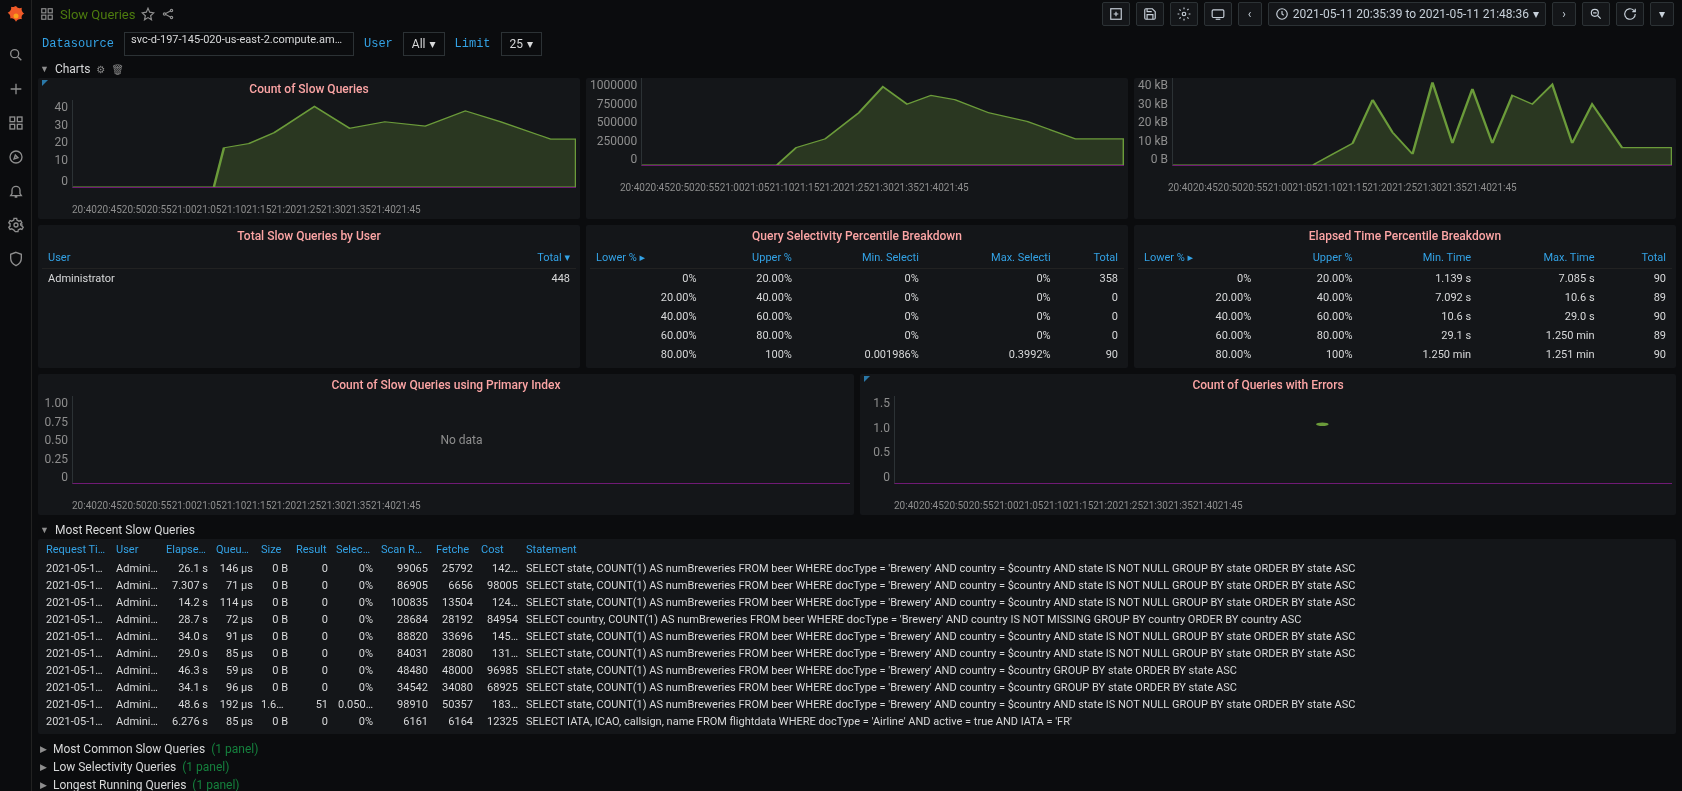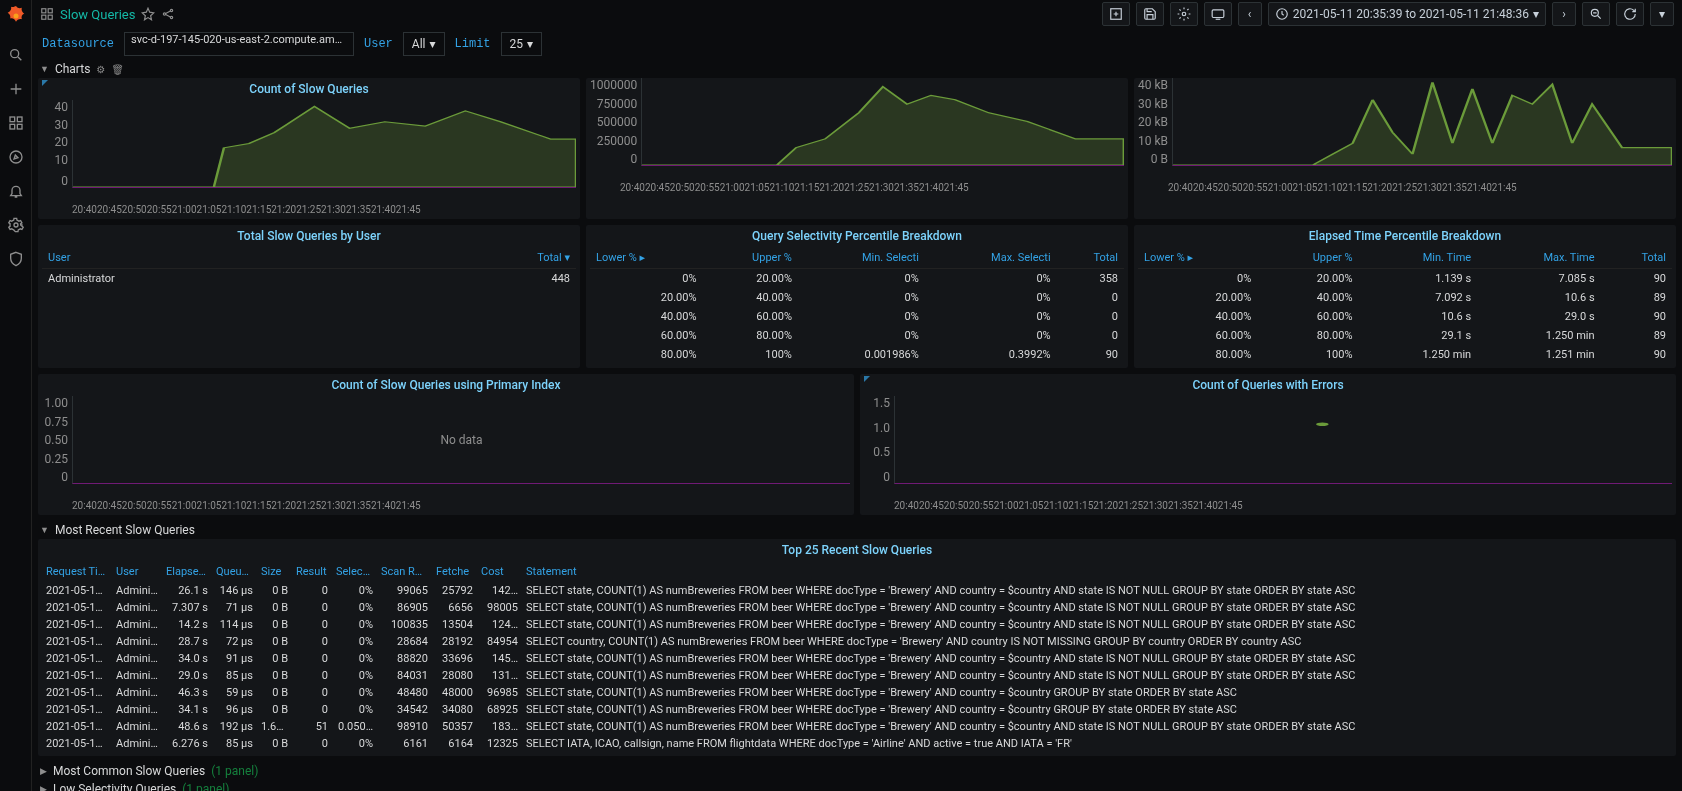--- a/index.html
+++ b/index.html
@@ -30,21 +30,21 @@
 
 
 .topbar {
   height: 28px;
   display: flex;
   align-items: center;
   padding: 0 8px;
   gap: 6px;
 }
 .topbar-left { display: flex; align-items: center; gap: 6px; }
-.topbar-title { color: #14b8a6; font-size: 13px; }
+.topbar-title { color: #4d7c0f; font-size: 13px; }
 .topbar .icon { color: #8e8e8e; display:flex; }
 .topbar .sq-btn {
   background: #141619;
   border: 1px solid #2c3235;
   height: 24px;
   min-width: 24px;
   padding: 0 6px;
   border-radius: 2px;
   display: flex;
   align-items: center;
@@ -98,21 +98,21 @@
 .panels { display:flex; gap:6px; margin-bottom:6px; }
 .panel {
   background: #141619;
   border-radius: 2px;
   flex:1;
   display:flex; flex-direction:column;
 }
 .panel-header {
   text-align:center;
   font-size:12px;
-  color:#7dd3fc;
+  color:#fca5a5;
   padding: 4px 0;
   font-weight: 500;
   position: relative;
 }
 .panel-corner {
   position:absolute; left:4px; top:2px;
   width:0; height:0;
   border-style: solid;
   border-width: 6px 6px 0 0;
   border-color: #33a2e5 transparent transparent transparent;
@@ -624,21 +624,20 @@
       </div>
     </div>
 
     <div class="row-hdr">
       <span class="caret">▼</span>
       <span>Most Recent Slow Queries</span>
     </div>
 
     <div class="panels">
       <div class="panel" style="flex:1">
-        <div class="panel-header"><span>Top 25 Recent Slow Queries</span></div>
         <div class="panel-body">
           <table class="bigtbl" id="bigtbl">
             <colgroup>
               <col style="width:70px">
                 <col style="width:50px">
                 <col style="width:50px">
                 <col style="width:45px">
               <col style="width:35px">
                 <col style="width:40px">
                 <col style="width:45px">

